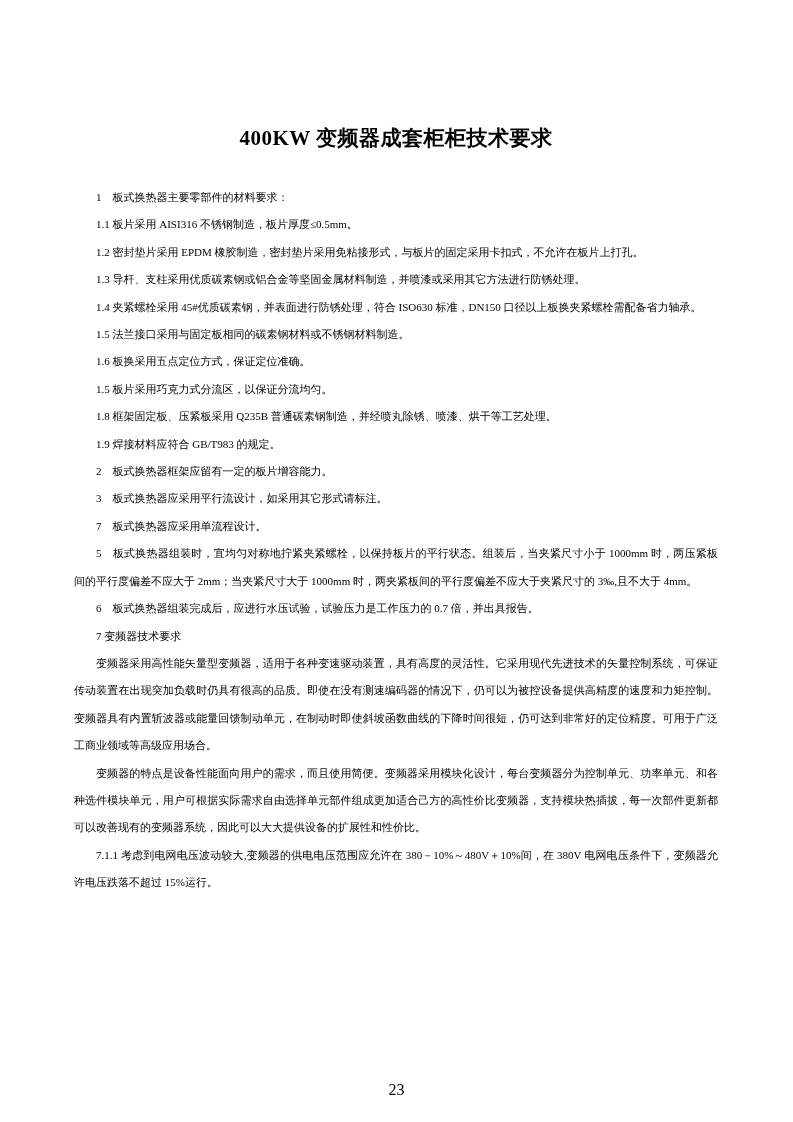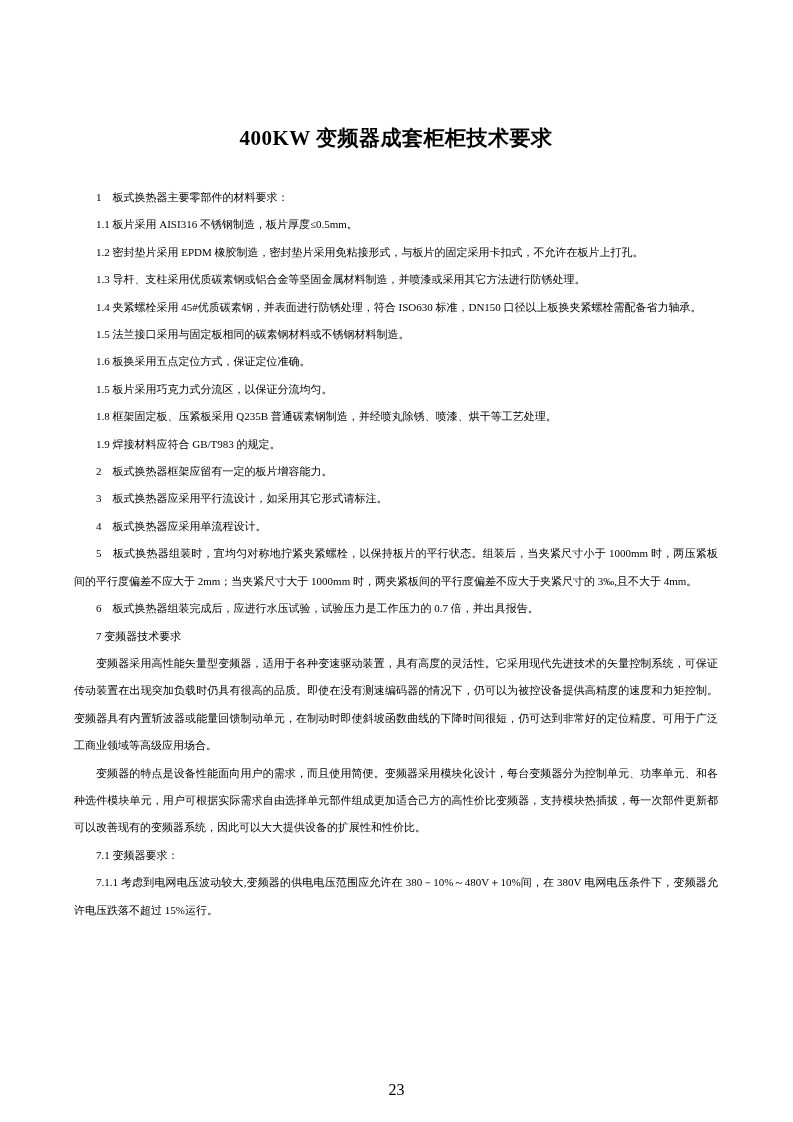--- a/index.html
+++ b/index.html
@@ -65,24 +65,23 @@
     <p class="para">1.2 密封垫片采用 EPDM 橡胶制造，密封垫片采用免粘接形式，与板片的固定采用卡扣式，不允许在板片上打孔。</p>
     <p class="para">1.3 导杆、支柱采用优质碳素钢或铝合金等坚固金属材料制造，并喷漆或采用其它方法进行防锈处理。</p>
     <p class="para">1.4 夹紧螺栓采用 45#优质碳素钢，并表面进行防锈处理，符合 ISO630 标准，DN150 口径以上板换夹紧螺栓需配备省力轴承。</p>
     <p class="para">1.5 法兰接口采用与固定板相同的碳素钢材料或不锈钢材料制造。</p>
     <p class="para">1.6 板换采用五点定位方式，保证定位准确。</p>
     <p class="para">1.5 板片采用巧克力式分流区，以保证分流均匀。</p>
     <p class="para">1.8 框架固定板、压紧板采用 Q235B 普通碳素钢制造，并经喷丸除锈、喷漆、烘干等工艺处理。</p>
     <p class="para">1.9 焊接材料应符合 GB/T983 的规定。</p>
     <p class="para">2　板式换热器框架应留有一定的板片增容能力。</p>
     <p class="para">3　板式换热器应采用平行流设计，如采用其它形式请标注。</p>
-    <p class="para">4　板式换热器应采用单流程设计。</p>
+    <p class="para">7　板式换热器应采用单流程设计。</p>
     <p class="para">5　板式换热器组装时，宜均匀对称地拧紧夹紧螺栓，以保持板片的平行状态。组装后，当夹紧尺寸小于 1000mm 时，两压紧板间的平行度偏差不应大于 2mm；当夹紧尺寸大于 1000mm 时，两夹紧板间的平行度偏差不应大于夹紧尺寸的 3‰,且不大于 4mm。</p>
     <p class="para">6　板式换热器组装完成后，应进行水压试验，试验压力是工作压力的 0.7 倍，并出具报告。</p>
     <p class="para">7 变频器技术要求</p>
     <p class="para">变频器采用高性能矢量型变频器，适用于各种变速驱动装置，具有高度的灵活性。它采用现代先进技术的矢量控制系统，可保证传动装置在出现突加负载时仍具有很高的品质。即使在没有测速编码器的情况下，仍可以为被控设备提供高精度的速度和力矩控制。变频器具有内置斩波器或能量回馈制动单元，在制动时即使斜坡函数曲线的下降时间很短，仍可达到非常好的定位精度。可用于广泛工商业领域等高级应用场合。</p>
     <p class="para">变频器的特点是设备性能面向用户的需求，而且使用简便。变频器采用模块化设计，每台变频器分为控制单元、功率单元、和各种选件模块单元，用户可根据实际需求自由选择单元部件组成更加适合己方的高性价比变频器，支持模块热插拔，每一次部件更新都可以改善现有的变频器系统，因此可以大大提供设备的扩展性和性价比。</p>
-    <p class="para">7.1 变频器要求：</p>
     <p class="para">7.1.1 考虑到电网电压波动较大,变频器的供电电压范围应允许在 380－10%～480V＋10%间，在 380V 电网电压条件下，变频器允许电压跌落不超过 15%运行。</p>
   </div>
 
   <div class="page-number">23</div>
 </div>
 
 </body></html>

